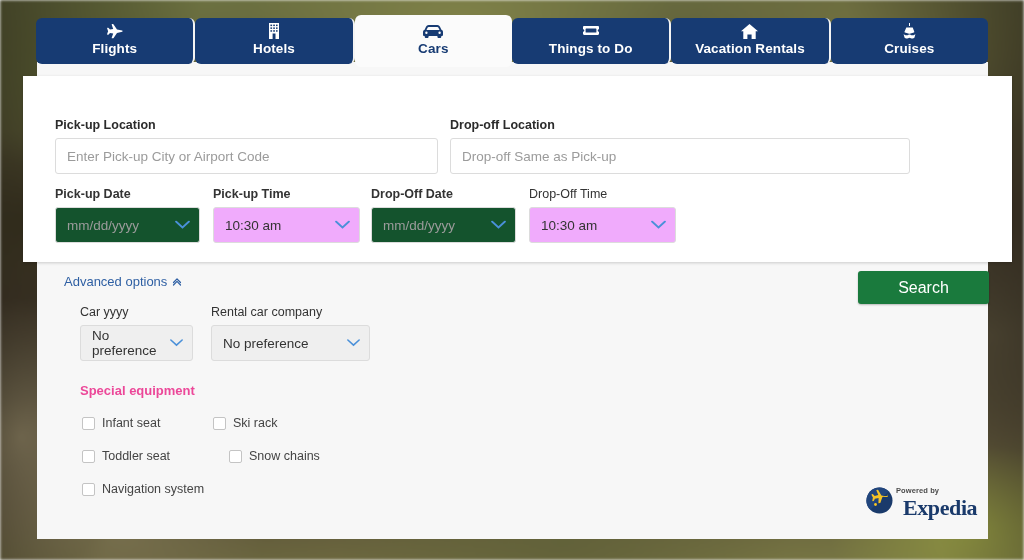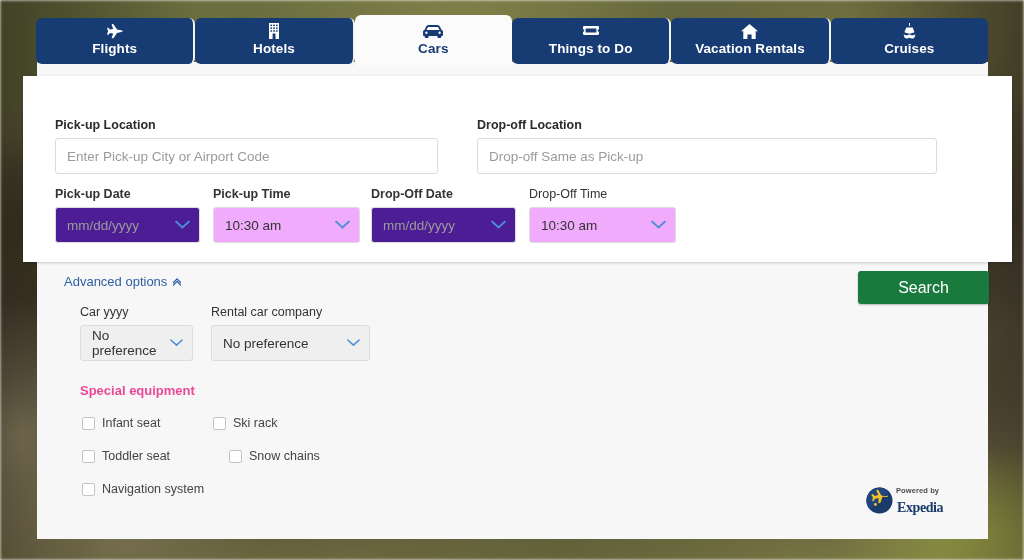--- a/index.html
+++ b/index.html
@@ -103,21 +103,21 @@
     font-size: 13.5px; color: #333;
     font-family: "Liberation Sans", sans-serif;
     outline: none;
   }
   .txtinput::placeholder { color: #9b9b9b; }
 
   .selbox {
     position: relative;
     height: 36px;
     border: 1px solid #dcdcdc; border-radius: 3px;
-    background: #4c1d95;
+    background: #14532d;
     display: flex; align-items: center;
     padding: 0 11px;
     font-size: 13.5px;
     cursor: pointer;
   }
   .selbox.shaded { background: #f0abfc; }
   .selbox .selval { color: #333; }
   .selbox .selval.ph { color: #9b9b9b; }
   .selbox .chev {
     position: absolute; right: 9px; top: 50%;
@@ -158,29 +158,29 @@
     font-family: "Liberation Sans", sans-serif;
     cursor: pointer;
     z-index: 6;
     box-shadow: 0 1px 2px rgba(0,0,0,.25);
   }
 
   
   #expedia {
     position: absolute; left: 866px; top: 487px;
     z-index: 6;
-    display: flex; align-items: flex-end; gap: 4px;
+    display: flex; align-items: flex-end; gap: 10px;
   }
   #expedia .powered {
     position: absolute; left: 30px; top: -1px;
     font-size: 7.5px; color: #4a4a4a; font-weight: bold;
     letter-spacing: .1px;
   }
   #expedia .wordmark {
-    font-size: 14px; font-weight: bold; color: #1a3a6b;
+    font-size: 22px; font-weight: bold; color: #1a3a6b;
     font-family: "Liberation Serif", serif;
     letter-spacing: -.4px; line-height: 21px;
   }
 </style>
 </head>
 <body>
 
 <div id="bg"></div>
 
 <div id="tabbar">
@@ -258,21 +258,21 @@
 
 <div id="lower-panel"></div>
 
 <div id="upper-panel">
 
   <div style="position:absolute; left:32px; top:42px; width:383px;">
     <label class="field-label">Pick-up Location</label>
     <input class="txtinput" type="text" placeholder="Enter Pick-up City or Airport Code" style="">
   </div>
 
-  <div style="position:absolute; left:427px; top:42px; width:460px;margin-left:27px;">
+  <div style="position:absolute; left:427px; top:42px; width:460px;">
     <label class="field-label">Drop-off Location</label>
     <input class="txtinput" type="text" placeholder="Drop-off Same as Pick-up" style="">
   </div>
 
   <div style="position:absolute; left:32px; top:111px; width:145px;">
     <label class="small-label" style="font-weight:bold;">Pick-up Date</label>
     <div class="selbox">
       <span class="selval ph">mm/dd/yyyy</span>
       <span class="chev">
         <svg width="15" height="9" viewBox="0 0 15 9">

